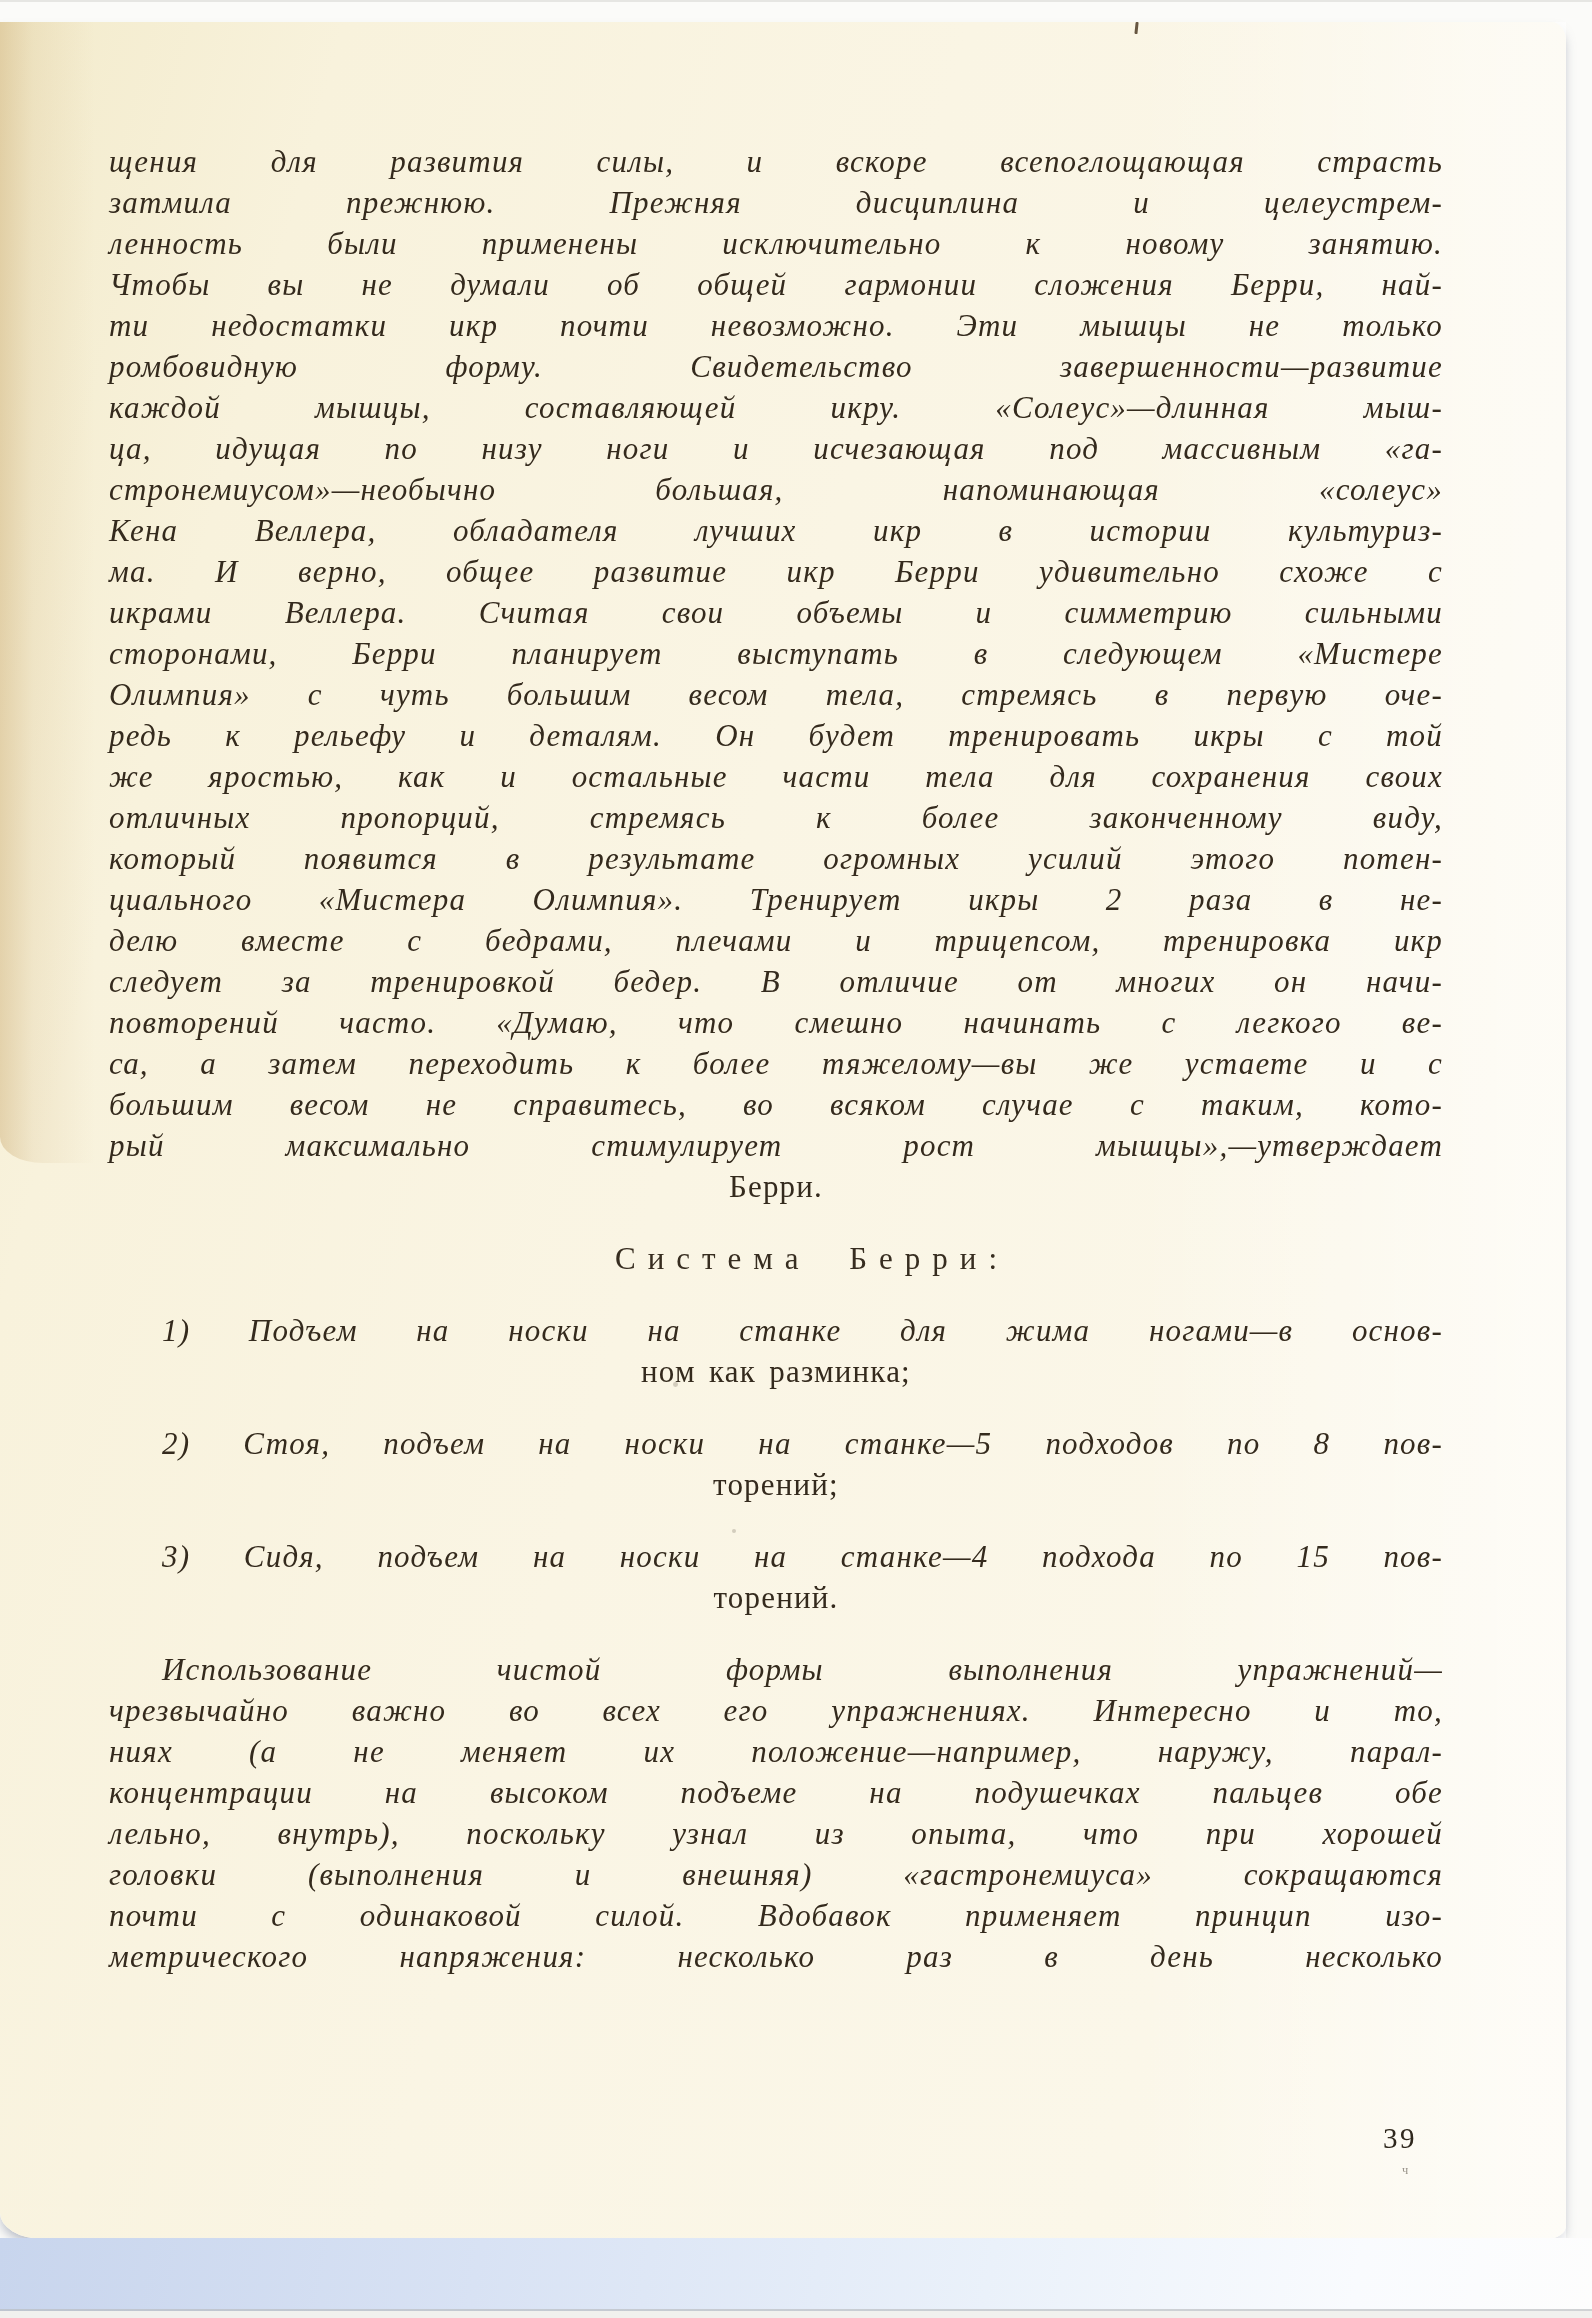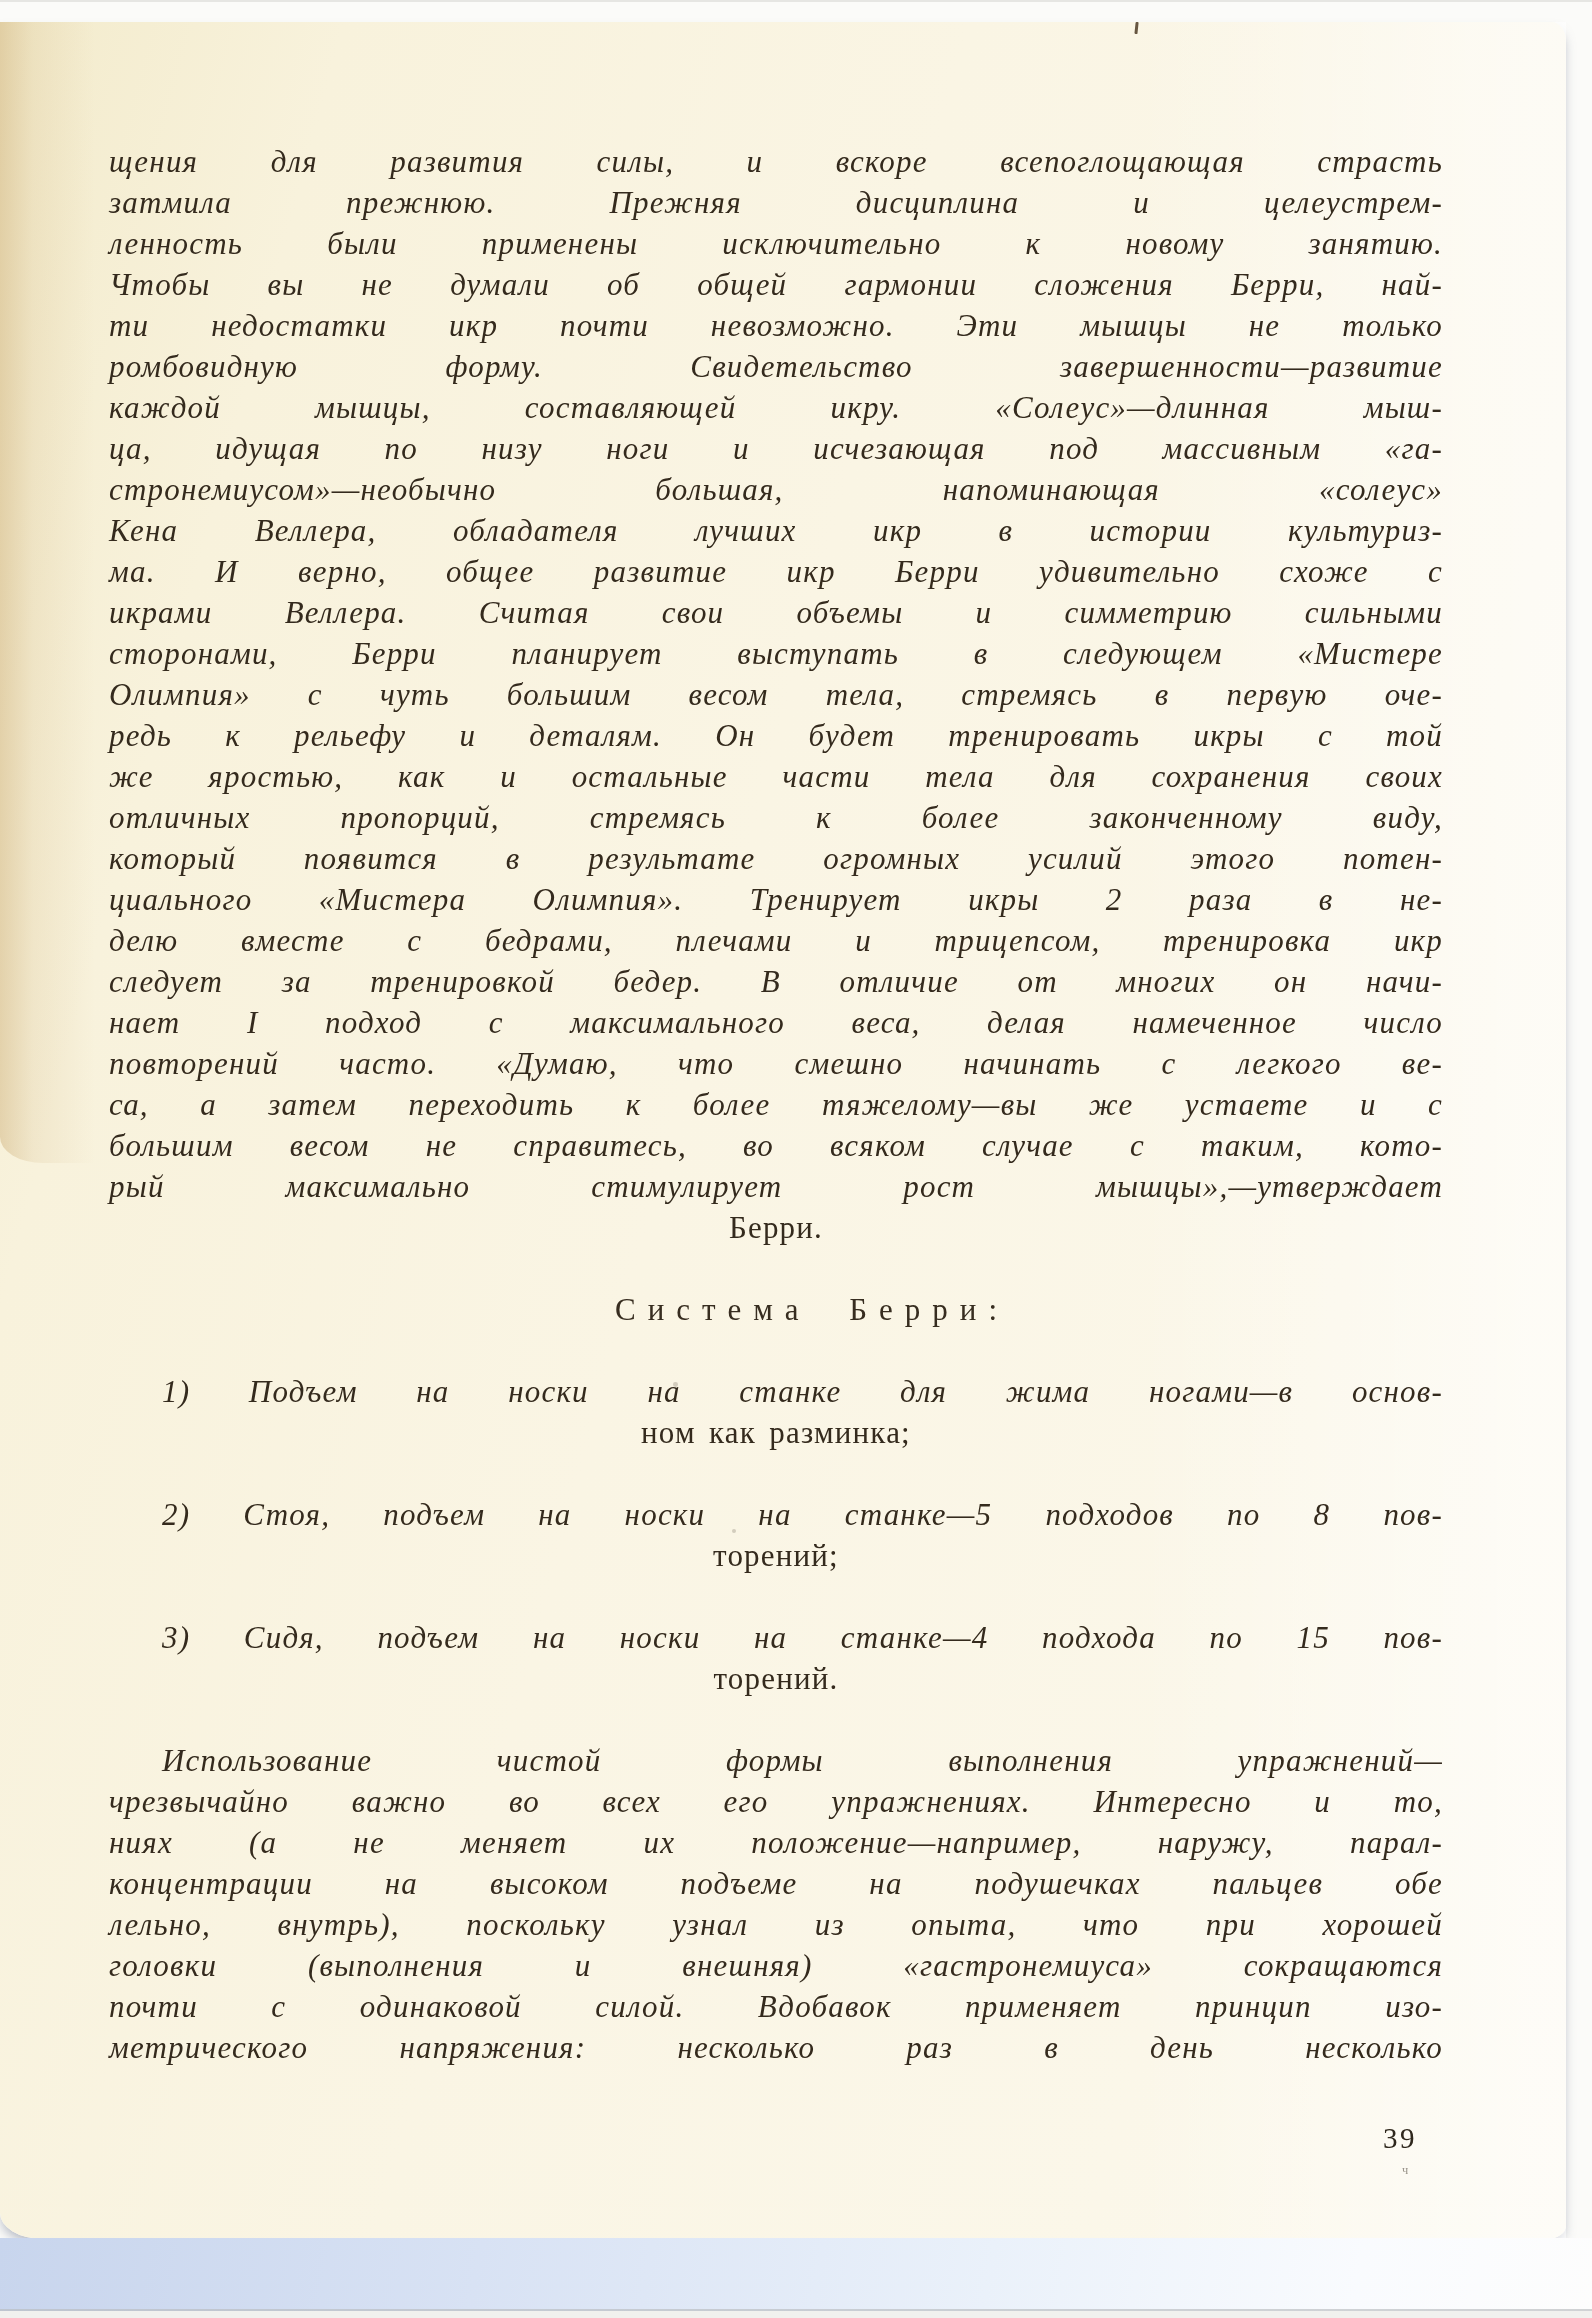--- a/index.html
+++ b/index.html
@@ -39,21 +39,21 @@
     position:absolute;left:1135px;top:0px;width:2.9px;height:12.4px;
     background:#4c3a24;transform:rotate(6deg);border-radius:1px;opacity:.85;
   }
   .margin-speck{position:absolute;background:#8a8274;border-radius:50%;opacity:.35;}
   
   .text-column{
     position:absolute;left:109px;top:119px;width:1334px;
     font-size:31px;color:#342a1d;
     letter-spacing:1.2px;word-spacing:4.3px;
   }
-  .block{margin-top:41px;}
+  .block{margin-top:31px;}
   .block:first-child{margin-top:0;}
   .line{
     line-height:41px;min-height:41px;
     text-align:center;
   }
   .line.j{text-align:justify;text-align-last:justify;font-style:italic;}
   .line.ind{text-indent:53px;}
   .block.heading .line{
     letter-spacing:12px;word-spacing:19px;text-indent:72px;
     color:#372d20;
@@ -95,21 +95,20 @@
         <div class="line j">икрами Веллера. Считая свои объемы и симметрию сильными</div>
         <div class="line j">сторонами, Берри планирует выступать в следующем «Мистере</div>
         <div class="line j">Олимпия» с чуть большим весом тела, стремясь в первую оче-</div>
         <div class="line j">редь к рельефу и деталям. Он будет тренировать икры с той</div>
         <div class="line j">же яростью, как и остальные части тела для сохранения своих</div>
         <div class="line j">отличных пропорций, стремясь к более законченному  виду,</div>
         <div class="line j">который появится в результате огромных усилий этого потен-</div>
         <div class="line j">циального «Мистера Олимпия». Тренирует икры 2 раза в не-</div>
         <div class="line j">делю вместе с бедрами, плечами и трицепсом, тренировка икр</div>
         <div class="line j">следует за тренировкой бедер. В отличие от многих он начи-</div>
-        <div class="line j">нает I подход с максимального веса, делая намеченное число</div>
         <div class="line j">повторений часто. «Думаю, что смешно начинать с легкого ве-</div>
         <div class="line j">са, а затем переходить к более тяжелому—вы же устаете и с</div>
         <div class="line j">большим весом не справитесь, во всяком случае с таким, кото-</div>
         <div class="line j">рый максимально  стимулирует  рост  мышцы»,—утверждает</div>
         <div class="line">Берри.</div>
       </section>
       <section class="block heading">
         <div class="line">Система Берри:</div>
       </section>
       <section class="block para">

